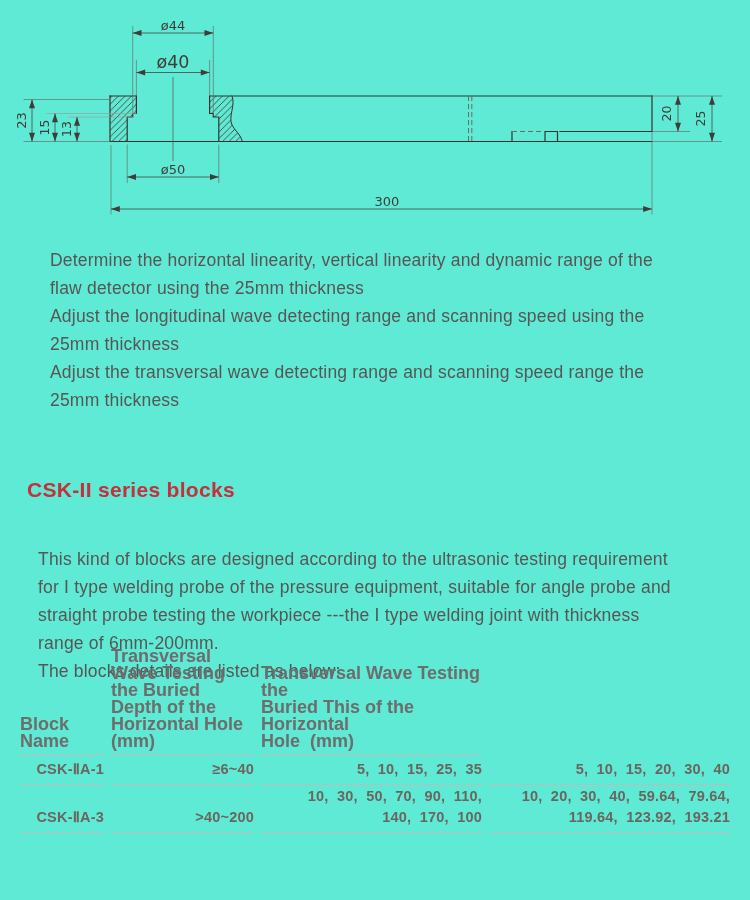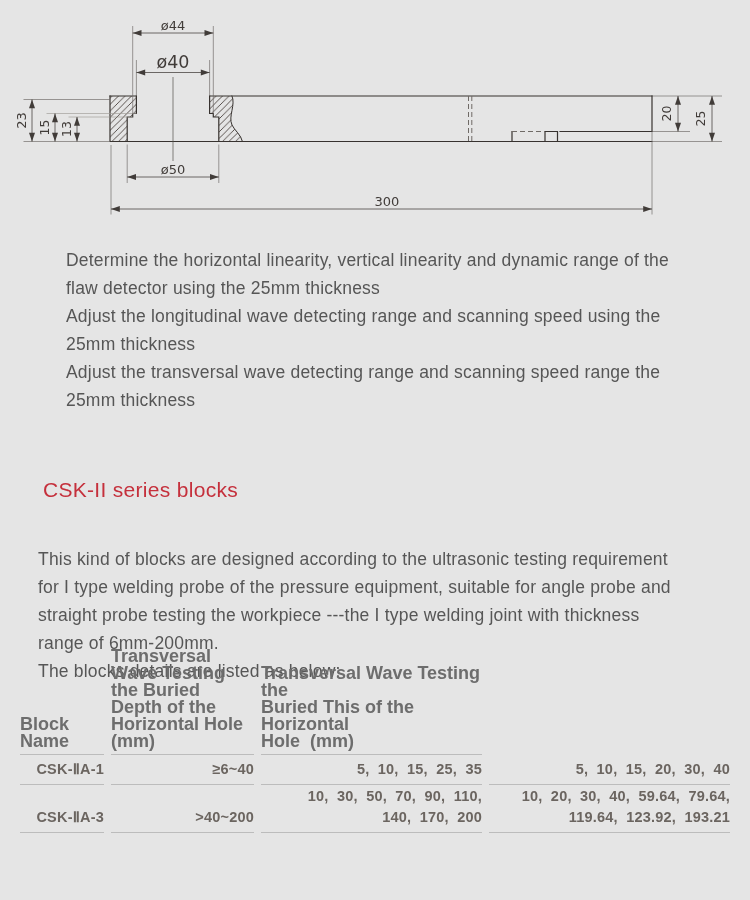--- a/index.html
+++ b/index.html
@@ -1,29 +1,29 @@
 <!DOCTYPE html>
 <html><head>
 <meta charset="utf-8">
 <style>
   html,body{margin:0;padding:0;background:#ffffff;}
-  .page{position:relative;width:750px;height:900px;background:#e5e5e5;overflow:hidden;
+  .page{position:relative;width:750px;height:900px;background:#5eead4;overflow:hidden;
         font-family:"Liberation Sans", sans-serif;}
   
   .drawing{position:absolute;left:0;top:0;}
   .dimtext{font-family:"DejaVu Sans", sans-serif;fill:#413c39;}
   
   .para{position:absolute;color:#565656;font-size:17.5px;line-height:28px;
         font-weight:300;letter-spacing:.2px;}
-  .para-usage{left:66px;top:246px;width:660px;}
+  .para-usage{left:50px;top:246px;width:660px;}
   .para-desc{left:38px;top:545px;width:680px;}
   .tline{white-space:pre-wrap;}
   
-  .section-heading{position:absolute;left:43px;top:478px;margin:0;
-        font-size:21px;font-weight:400;letter-spacing:.3px;color:#c5303c;}
+  .section-heading{position:absolute;left:27px;top:478px;margin:0;
+        font-size:21px;font-weight:700;letter-spacing:.3px;color:#c5303c;}
   
   .blocks-table{position:absolute;left:20px;top:695px;width:712px;color:#6a6a6a;}
   .trow{display:grid;grid-template-columns:84px 143px 221px 241px;column-gap:7px;}
   .tcell{border-bottom:1px solid #bcbcbc;display:flex;flex-direction:column;
          justify-content:flex-end;padding-bottom:4px;box-sizing:border-box;}
   .thead .tcell{height:60px;}
   .cell-line{white-space:pre-wrap;}
   .thead .cell-line{font-size:18px;line-height:17px;color:#6d6d6d;font-weight:700;}
   .tbody .cell-line{font-size:14.5px;line-height:21px;color:#6b6560;font-weight:bold;
                     letter-spacing:.2px;text-align:right;}
@@ -151,21 +151,21 @@
         </div>
         <div class="trow row-2">
           <div class="tcell">
             <div class="cell-line">CSK-ⅡA-3</div>
           </div>
           <div class="tcell">
             <div class="cell-line">&gt;40~200</div>
           </div>
           <div class="tcell">
             <div class="cell-line">10,  30,  50,  70,  90,  110,</div>
-            <div class="cell-line">140,  170,  200</div>
+            <div class="cell-line">140,  170,  100</div>
           </div>
           <div class="tcell">
             <div class="cell-line">10,  20,  30,  40,  59.64,  79.64,</div>
             <div class="cell-line">119.64,  123.92,  193.21</div>
           </div>
         </div>
       </div>
   </div>
 
 </div>

